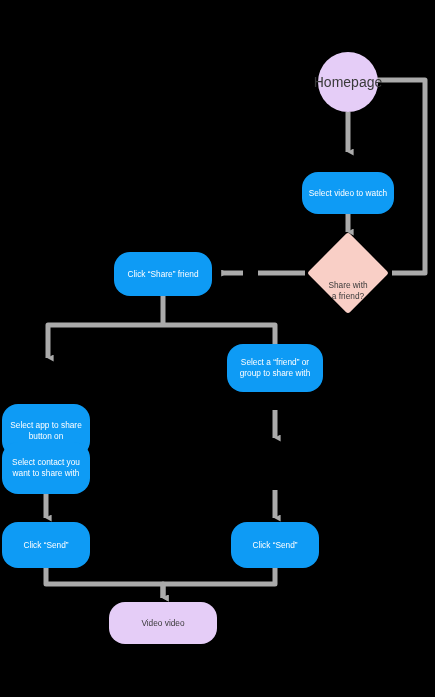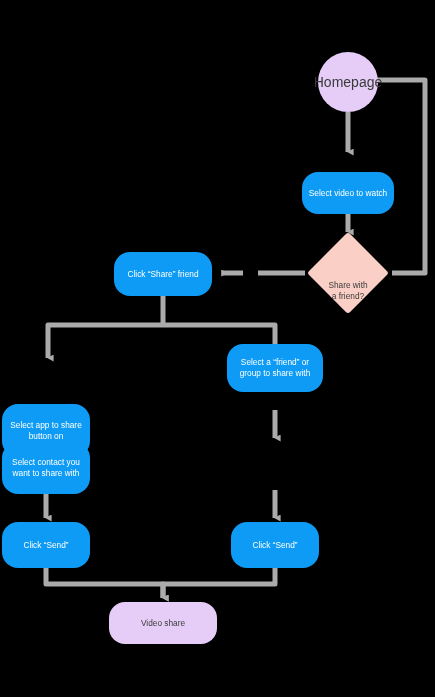--- a/index.html
+++ b/index.html
@@ -161,16 +161,16 @@
       <span class="nline">group to share with</span>
     </div>
   </div>
 
 
   <div class="node node-process" style="left:231px; top:522px; width:88px; height:46px;">
     <span>Click “Send”</span>
   </div>
 
   <div class="node node-terminator" style="left:109px; top:602px; width:108px; height:42px;">
-    <span>Video share</span>
+    <span>Video video</span>
   </div>
 
 </div>
 
 </body></html>

